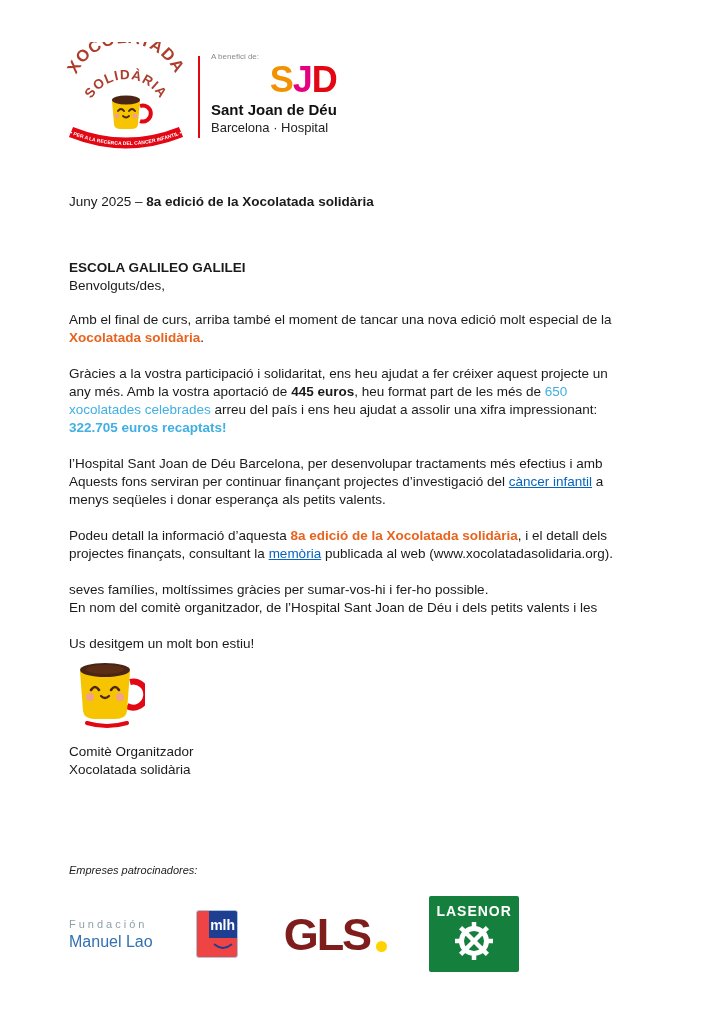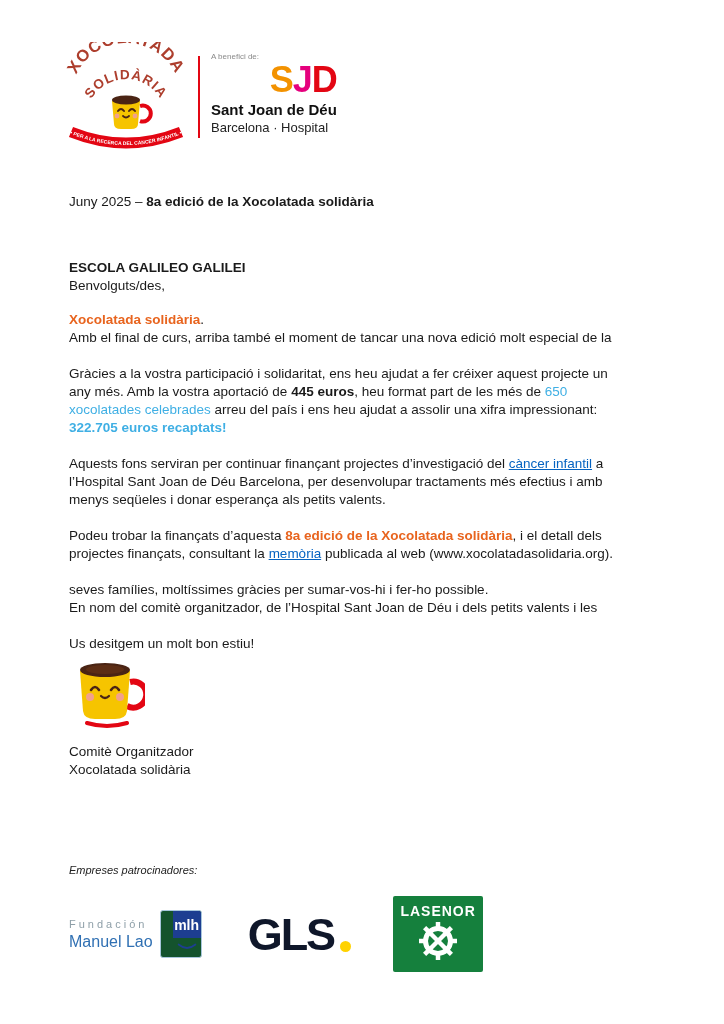--- a/index.html
+++ b/index.html
@@ -31,30 +31,30 @@
   .school { font-weight:bold; }
   .salutation { margin-bottom:16px; }
   .para { margin-bottom:18px; }
   .closing { margin-bottom:3px; }
   .cup-wrap { margin-bottom:8px; }
   .sig-name { font-weight:normal; }
   
   .sponsors { position:absolute; left:69px; top:864px; }
   .sponsors-label { font-size:11px; font-style:italic; color:#222; margin-bottom:20px; }
   .sponsor-row { display:flex; align-items:center; }
-  .ml-logo { display:flex; align-items:center; }
+  .ml-logo { display:flex; align-items:center;gap:36px; }
   .ml-text { text-align:left; margin-right:7px; }
   .ml-line1 { font-size:11px; letter-spacing:3px; color:#8E9FA8; }
   .ml-line2 { font-size:16px; color:#3070B3; margin-top:3px;text-align:right; }
-  .ml-box { width:42px; height:48px; border:1px solid #A8C6DC; border-radius:3px; overflow:hidden; background:#14532d;padding-left:12px; }
+  .ml-box { width:42px; height:48px; border:1px solid #A8C6DC; border-radius:3px; overflow:hidden; background:#ef4444;padding-left:12px; }
   .ml-box-top { height:27px; background:#1D3E91; color:#fff; font-weight:bold; font-size:14px;
                 display:flex; align-items:center; justify-content:center; }
   .ml-box-bottom { height:19px; display:flex; align-items:center; justify-content:center; }
   .gls-logo { margin-left:46px; display:flex; align-items:flex-end; }
-  .gls-text { font-size:45px; font-weight:bold; color:#0f172a; letter-spacing:-2px; line-height:1; }
+  .gls-text { font-size:45px; font-weight:bold; color:#7f1d1d; letter-spacing:-2px; line-height:1; }
   .gls-dot { width:11px; height:11px; background:#FFD200; border-radius:50%; margin:0 0 5px 6px; }
   .lasenor-logo { margin-left:42px; width:90px; height:76px; background:#15803d; border-radius:2px;
                   display:flex; flex-direction:column; align-items:center; }
   .lasenor-text { color:#fff; font-weight:bold; font-size:14px; letter-spacing:1px; margin-top:7px; }
 </style>
 </head>
 <body>
 
 <div class="page">
 
@@ -101,39 +101,39 @@
 
   <main class="main">
 
     <div class="dateline"><span>Juny 2025 – </span><span class="bold">8a edició de la Xocolatada solidària</span></div>
 
     <div class="school">ESCOLA GALILEO GALILEI</div>
 
     <div class="salutation">Benvolguts/des,</div>
 
     <div class="para">
+      <div class="ln"><span>Amb el final de curs, arriba també el moment de tancar una nova edició molt especial de la</span></div>
       <div class="ln"><span class="orange">Xocolatada solidària</span><span>.</span></div>
-      <div class="ln"><span>Amb el final de curs, arriba també el moment de tancar una nova edició molt especial de la</span></div>
     </div>
 
     <div class="para">
       <div class="ln"><span>Gràcies a la vostra participació i solidaritat, ens heu ajudat a fer créixer aquest projecte un</span></div>
       <div class="ln"><span>any més. Amb la vostra aportació de </span><span class="bold">445 euros</span><span>, heu format part de les més de </span><span class="blue">650</span></div>
       <div class="ln"><span class="blue">xocolatades celebrades</span><span> arreu del país i ens heu ajudat a assolir una xifra impressionant:</span></div>
       <div class="ln"><span class="blue-bold">322.705 euros recaptats!</span></div>
     </div>
 
     <div class="para">
+      <div class="ln"><span>l’Hospital Sant Joan de Déu Barcelona, per desenvolupar tractaments més efectius i amb</span></div>
       <div class="ln"><span>Aquests fons serviran per continuar finançant projectes d’investigació del </span><a class="link">càncer infantil</a><span> a</span></div>
-      <div class="ln"><span>l’Hospital Sant Joan de Déu Barcelona, per desenvolupar tractaments més efectius i amb</span></div>
       <div class="ln"><span>menys seqüeles i donar esperança als petits valents.</span></div>
     </div>
 
     <div class="para">
-      <div class="ln"><span>Podeu trobar la finançats d’aquesta </span><span class="orange">8a edició de la Xocolatada solidària</span><span>, i el detall dels</span></div>
+      <div class="ln"><span>Podeu detall la informació d’aquesta </span><span class="orange">8a edició de la Xocolatada solidària</span><span>, i el detall dels</span></div>
       <div class="ln"><span>projectes finançats, consultant la </span><a class="link">memòria</a><span> publicada al web (www.xocolatadasolidaria.org).</span></div>
     </div>
 
     <div class="para">
       <div class="ln"><span>seves famílies, moltíssimes gràcies per sumar-vos-hi i fer-ho possible.</span></div>
       <div class="ln"><span>En nom del comitè organitzador, de l’Hospital Sant Joan de Déu i dels petits valents i les</span></div>
     </div>
 
     <div class="closing">Us desitgem un molt bon estiu!</div>
 

